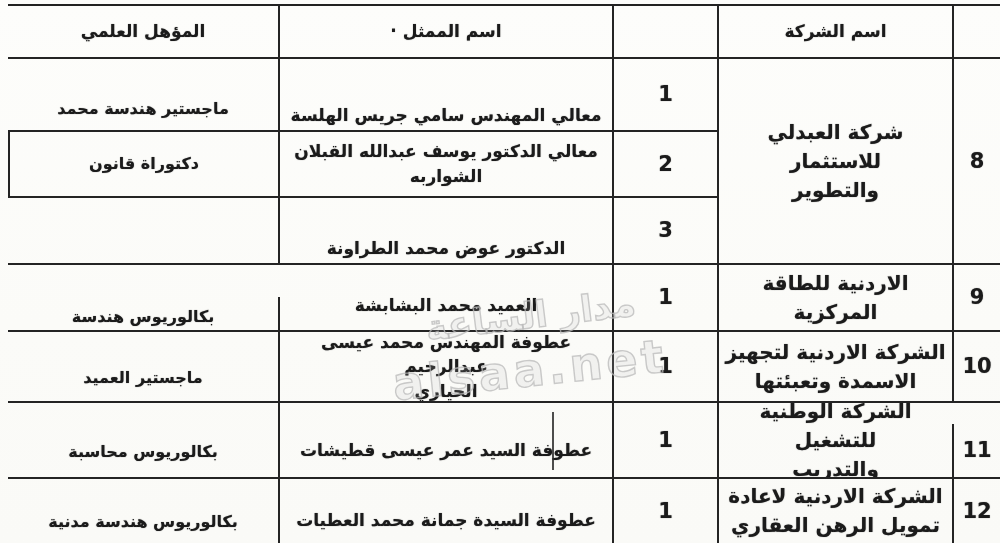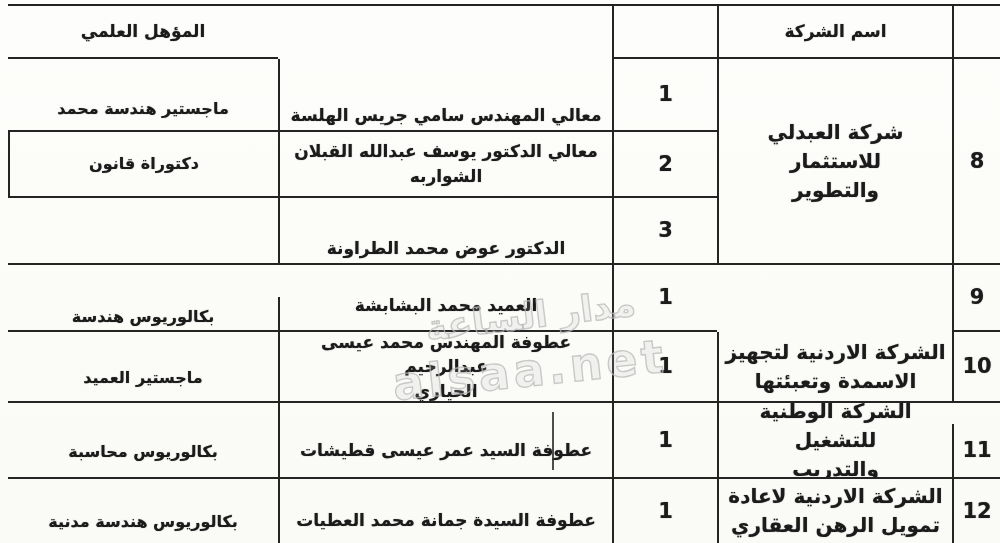--- a/index.html
+++ b/index.html
@@ -65,40 +65,42 @@
 </head>
 <body>
 
 <div class="page"></div>
 
 <div class="doc-table">
 
   <div class="cell hdr" style="grid-row:1;grid-column:1;"></div>
   <div class="cell hdr" style="grid-row:1;grid-column:2;">اسم الشركة</div>
   <div class="cell hdr" style="grid-row:1;grid-column:3;"></div>
+  <div class="cell hdr" style="grid-row:1;grid-column:4;">اسم الممثل ·</div>
   <div class="cell hdr no-left" style="grid-row:1;grid-column:5;">المؤهل العلمي</div>
 
   <div class="cell num" style="grid-row:2/5;grid-column:1;">8</div>
   <div class="cell company" style="grid-row:2/5;grid-column:2;">شركة العبدلي للاستثمار
 والتطوير</div>
 
   <div class="cell num" style="grid-row:2;grid-column:3;">1</div>
   <div class="cell rep vend pb8" style="grid-row:2;grid-column:4;">معالي المهندس سامي جريس الهلسة</div>
   <div class="cell qual vend pb10 no-left" style="grid-row:2;grid-column:5;">ماجستير هندسة محمد</div>
 
   <div class="cell num" style="grid-row:3;grid-column:3;">2</div>
   <div class="cell rep" style="grid-row:3;grid-column:4;">معالي الدكتور يوسف عبدالله القبلان
 الشواربه</div>
   <div class="cell qual" style="grid-row:3;grid-column:5;">دكتوراة قانون</div>
 
   <div class="cell num" style="grid-row:4;grid-column:3;">3</div>
   <div class="cell rep vend pb8" style="grid-row:4;grid-column:4;">الدكتور عوض محمد الطراونة</div>
   <div class="cell qual no-left" style="grid-row:4;grid-column:5;"></div>
 
   <div class="cell num" style="grid-row:5;grid-column:1;">9</div>
+  <div class="cell company" style="grid-row:5;grid-column:2;">الاردنية للطاقة المركزية</div>
   <div class="cell num" style="grid-row:5;grid-column:3;">1</div>
   <div class="cell rep vend pb12" style="grid-row:5;grid-column:4;">العميد محمد البشابشة</div>
   <div class="cell qual vend pb8 no-left" style="grid-row:5;grid-column:5;">بكالوريوس هندسة</div>
 
   <div class="cell num" style="grid-row:6;grid-column:1;">10</div>
   <div class="cell company" style="grid-row:6;grid-column:2;">الشركة الاردنية لتجهيز
 الاسمدة وتعبئتها</div>
   <div class="cell num" style="grid-row:6;grid-column:3;">1</div>
   <div class="cell rep" style="grid-row:6;grid-column:4;">عطوفة المهندس محمد عيسى عبدالرحيم
 الحياري</div>

